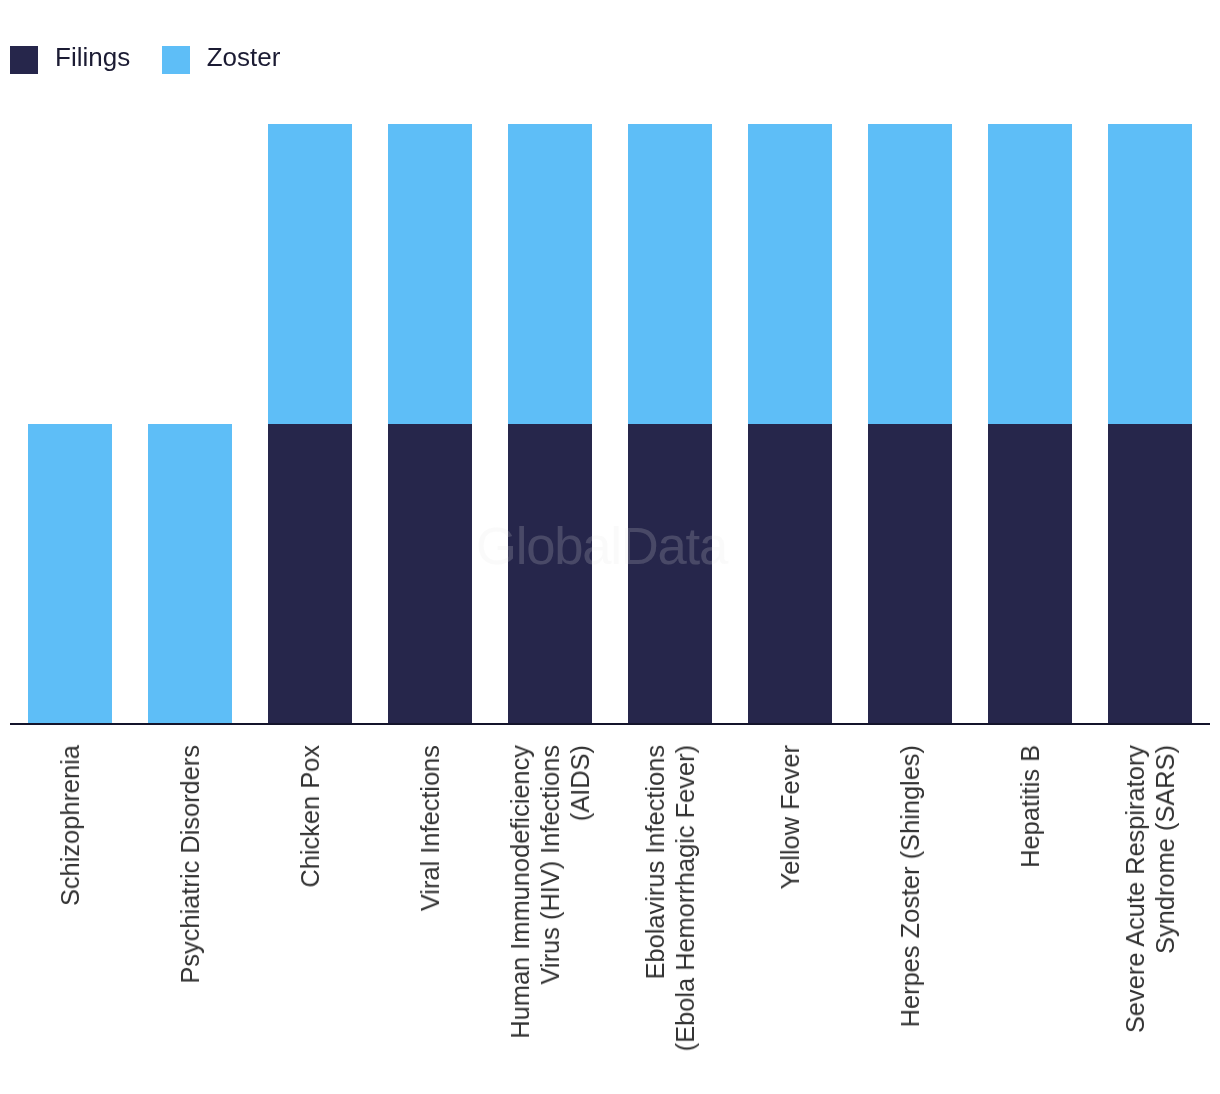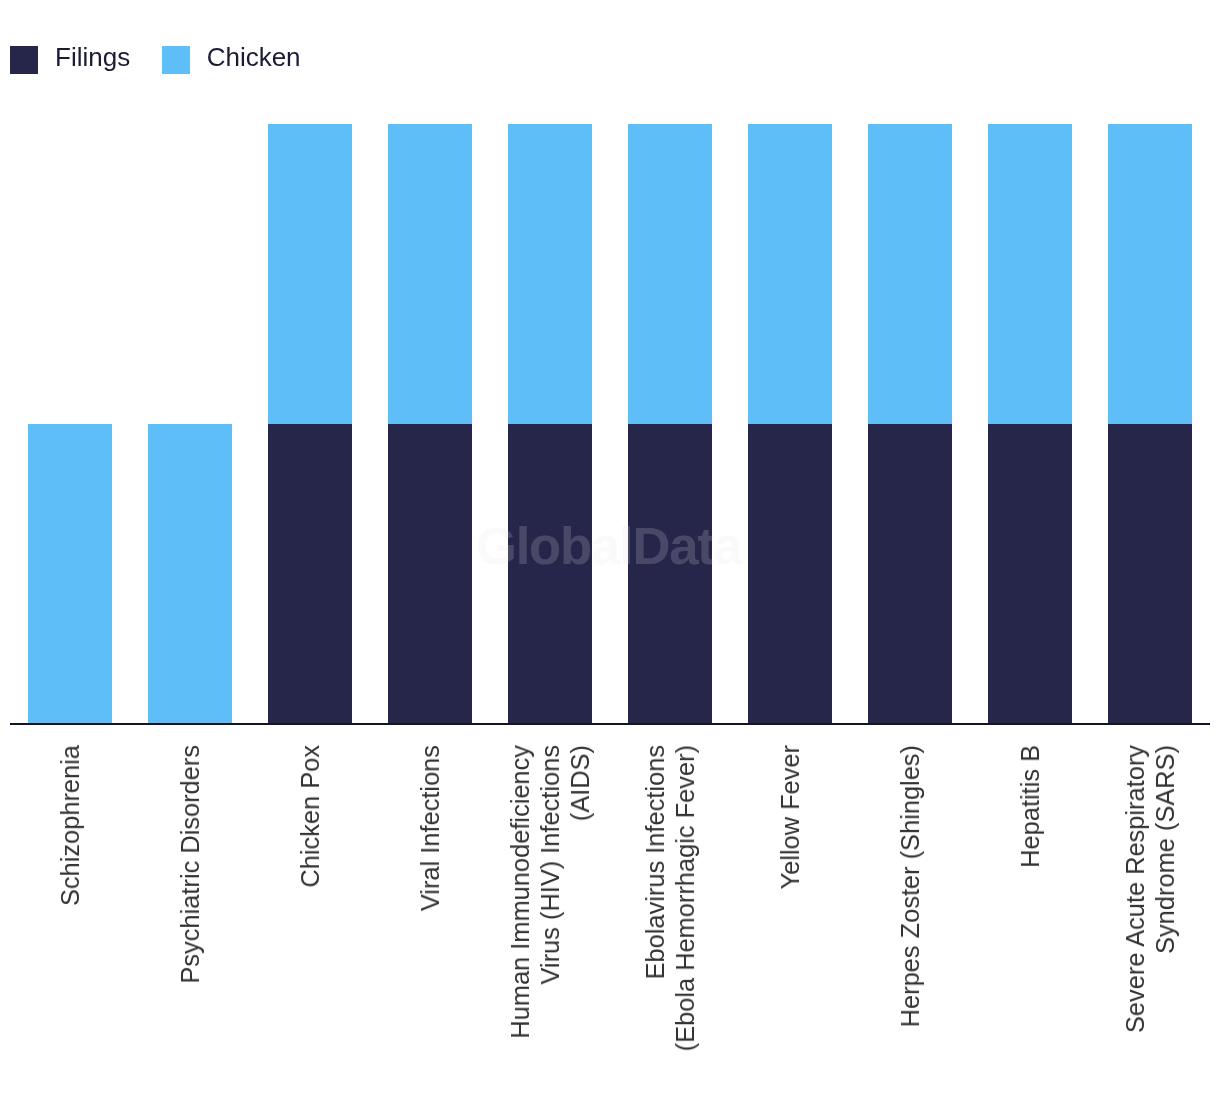--- a/index.html
+++ b/index.html
@@ -5,36 +5,36 @@
   html,body{margin:0;padding:0;}
   body{width:1220px;height:1094px;background:#ffffff;font-family:"Liberation Sans",sans-serif;overflow:hidden;}
   #root{position:relative;width:1220px;height:790px;}
   .legend{position:absolute;left:10px;top:46px;display:flex;align-items:flex-start;}
   .legend-item{display:flex;align-items:flex-start;}
   .swatch{width:28px;height:28px;flex:none;}
   .legend-label{font-size:26px;color:#1b1b33;margin-left:17px;line-height:28px;white-space:nowrap;position:relative;top:-3.3px;transform:translateZ(0);}
   .plot{position:absolute;left:0;top:0;width:1220px;height:1094px;}
   .bar{position:absolute;}
   .axis{position:absolute;left:10px;top:723px;width:1200px;height:2.3px;background:#14142b;}
-  .watermark{position:absolute;font-weight:bold;color:rgba(228,228,230,0.189);white-space:nowrap;transform-origin:0 0;}
+  .watermark{position:absolute;font-weight:normal;color:rgba(228,228,230,0.189);white-space:nowrap;transform-origin:0 0;}
   .tick{position:absolute;}
   .tick-line{position:absolute;white-space:nowrap;font-size:26px;color:#333333;line-height:30.3px;transform-origin:0 0;will-change:transform;}
 </style>
 </head>
 <body style="background: rgb(255, 255, 255);">
 
 <div id="root">
   <div class="legend" id="legend">
       <div class="legend-item" style="margin-left: 0px;">
         <span class="swatch" style="background: rgb(38, 38, 75);"></span>
         <span class="legend-label" style="color: rgb(27, 27, 51);">Filings</span>
       </div>
       <div class="legend-item" style="margin-left: 31.5px;">
         <span class="swatch" style="background: rgb(94, 190, 247);"></span>
-        <span class="legend-label" style="color: rgb(27, 27, 51);">Chicken</span>
+        <span class="legend-label" style="color: rgb(27, 27, 51);">Zoster</span>
       </div>
     </div>
   <div class="plot" id="plot">
       <div class="bar" style="left: 28.25px; width: 83.5px; bottom: 370.7px; height: 299.75px; background: rgb(94, 190, 247);"></div>
       <div class="bar" style="left: 148.25px; width: 83.5px; bottom: 370.7px; height: 299.75px; background: rgb(94, 190, 247);"></div>
       <div class="bar" style="left: 268.25px; width: 83.5px; bottom: 370.7px; height: 299.75px; background: rgb(38, 38, 75);"></div>
       <div class="bar" style="left: 268.25px; width: 83.5px; bottom: 670.45px; height: 299.75px; background: rgb(94, 190, 247);"></div>
       <div class="bar" style="left: 388.25px; width: 83.5px; bottom: 370.7px; height: 299.75px; background: rgb(38, 38, 75);"></div>
       <div class="bar" style="left: 388.25px; width: 83.5px; bottom: 670.45px; height: 299.75px; background: rgb(94, 190, 247);"></div>
       <div class="bar" style="left: 508.25px; width: 83.5px; bottom: 370.7px; height: 299.75px; background: rgb(38, 38, 75);"></div>

